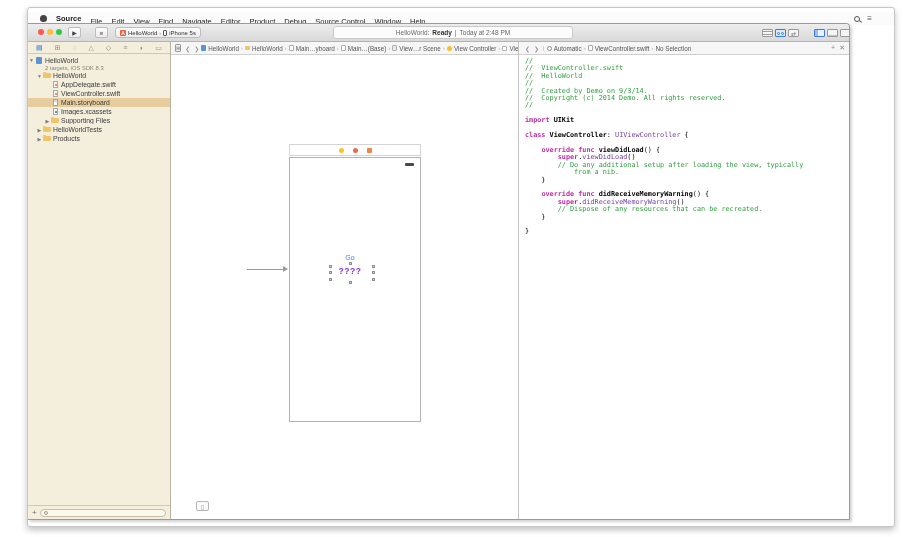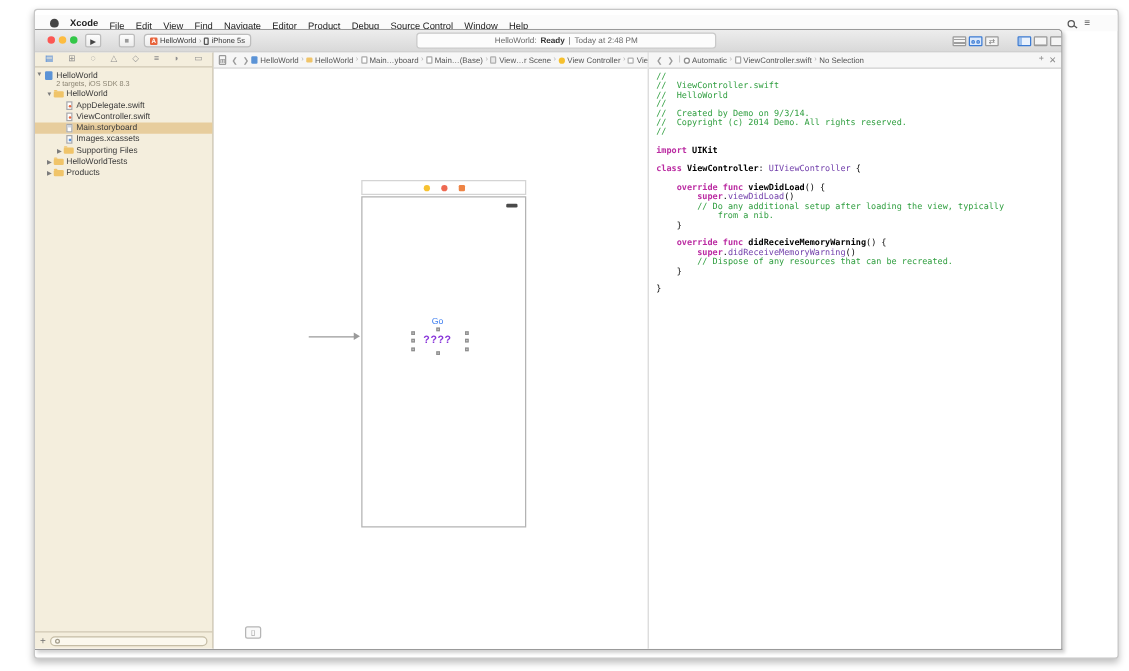--- a/index.html
+++ b/index.html
@@ -101,21 +101,21 @@
   .tok-f{color:#000;font-weight:bold;}
   .tok-p{color:#000;}
 </style>
 </head>
 <body>
 
 <div class="frame">
 
   <div class="menubar">
     <div class="apple"></div>
-    <span class="menu-item app">Xcode</span>
+    <span class="menu-item app">Source</span>
     <span id="menu-items"><span class="menu-item">File</span><span class="menu-item">Edit</span><span class="menu-item">View</span><span class="menu-item">Find</span><span class="menu-item">Navigate</span><span class="menu-item">Editor</span><span class="menu-item">Product</span><span class="menu-item">Debug</span><span class="menu-item">Source Control</span><span class="menu-item">Window</span><span class="menu-item">Help</span></span>
     <div class="menubar-right">
       <div class="spot"></div>
       <div class="mlist">≡</div>
     </div>
   </div>
 
   <div class="window">
 
     <div class="toolbar">

